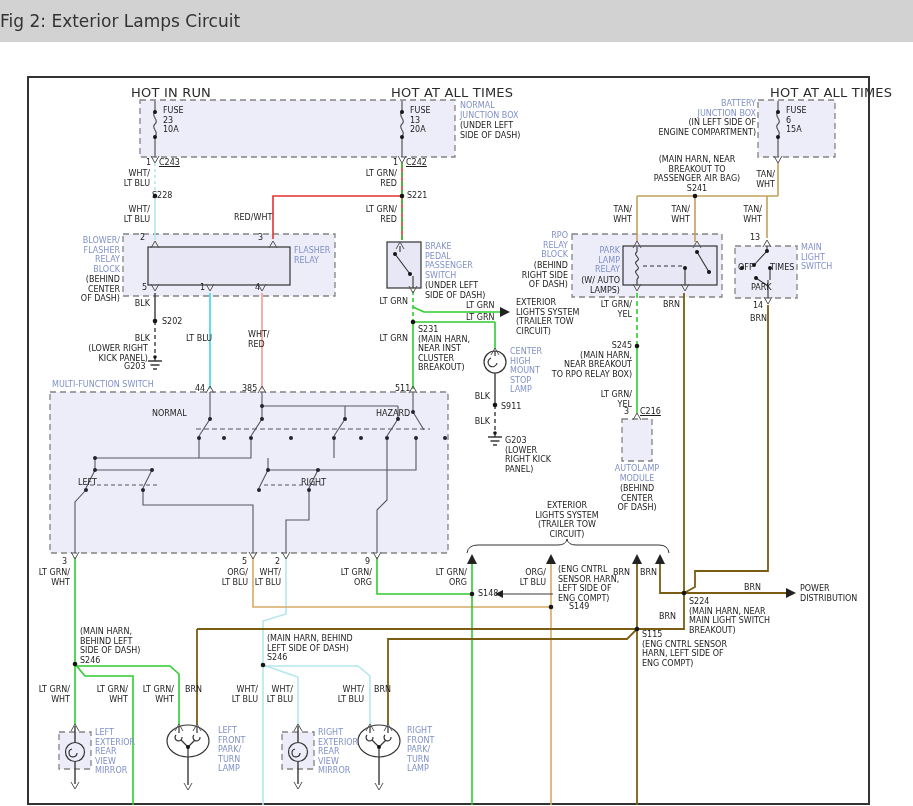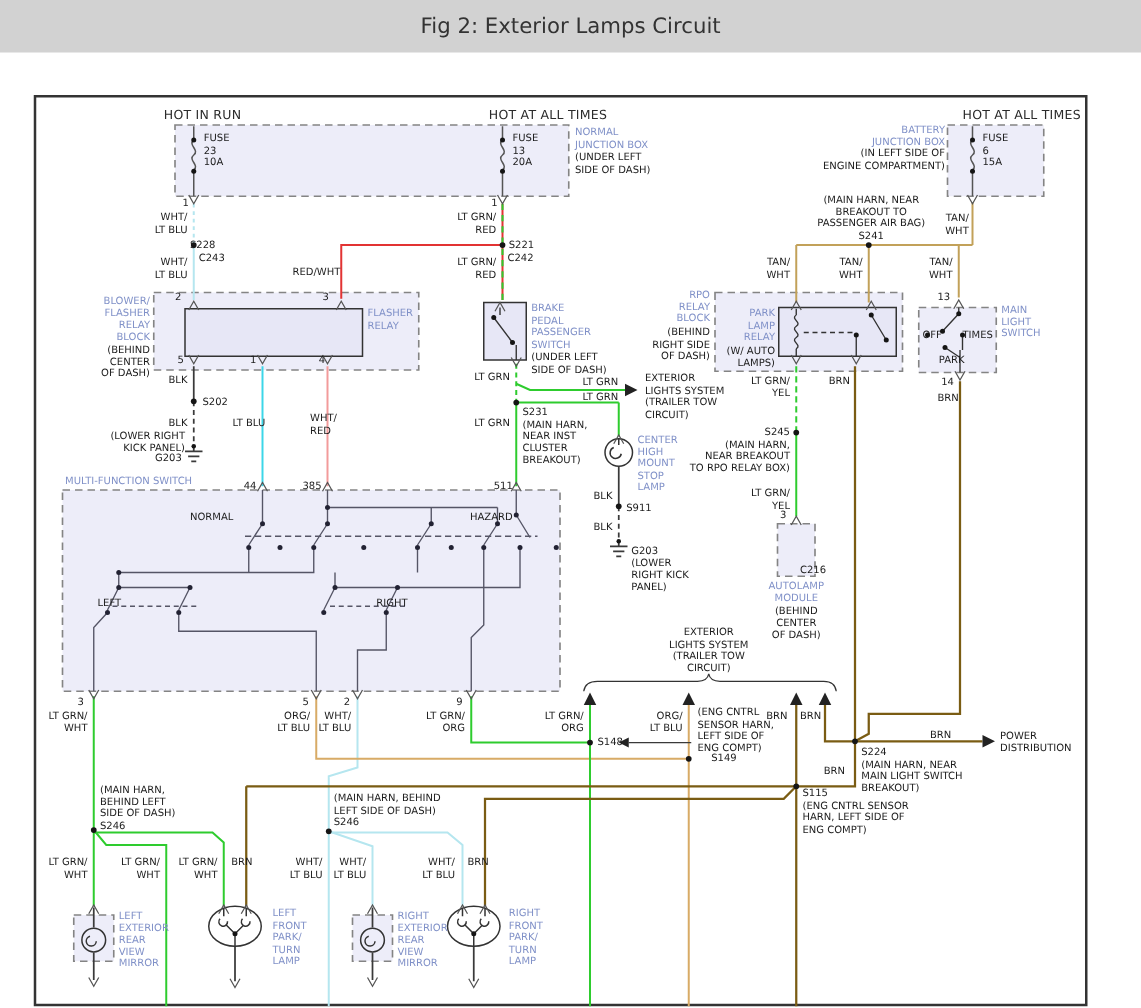--- a/index.html
+++ b/index.html
@@ -1,27 +1,27 @@
 <!DOCTYPE html>
 <html><head>
 <meta charset="utf-8">
 <style>
   html,body{margin:0;padding:0;background:#fff;}
   .stage{position:relative;width:913px;height:806px;background:#fff;
          font-family:"DejaVu Sans","Liberation Sans",sans-serif;overflow:hidden;}
   .titlebar{position:absolute;left:0;top:0;width:913px;height:42px;background:#d2d2d2;}
   .title{position:absolute;left:0;top:0;width:913px;height:42px;line-height:42px;
-         text-align:center;font-size:17px;color:#333;}
+         font-size:17px;color:#333;}
   svg.wires{position:absolute;left:0;top:0;}
   .lb{position:absolute;font-size:8px;line-height:9.6px;color:#1c1c1c;white-space:pre-line;}
   .bl{color:#8091c8;}
   .ra{text-align:right;}
   .ca{transform:translateX(-50%);text-align:center;}
-  .un{margin-top:44px;}
-  .hot{font-size:10px;color:#2b2b2b;letter-spacing:.2px;}
+  .un{text-decoration:underline;}
+  .hot{font-size:13px;color:#2b2b2b;letter-spacing:.2px;}
 </style>
 </head>
 <body>
 
 <div class="stage">
   <div class="titlebar"></div>
   <div class="title">Fig 2: Exterior Lamps Circuit</div>
 
   <svg class="wires" width="913" height="806" viewBox="0 0 913 806">
     <defs>

